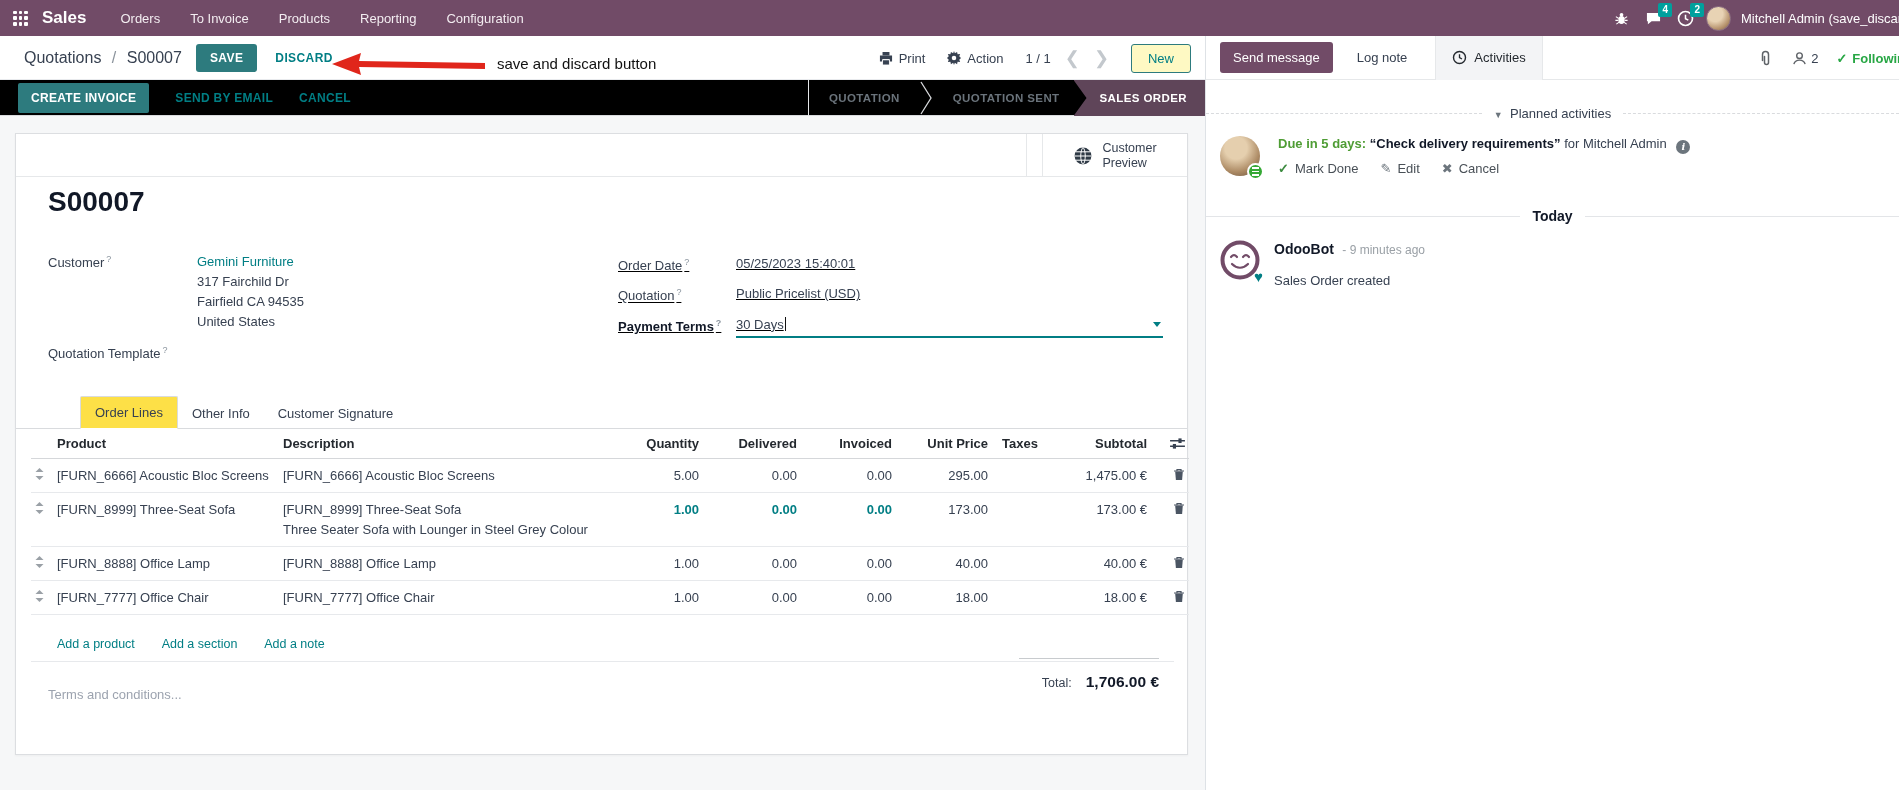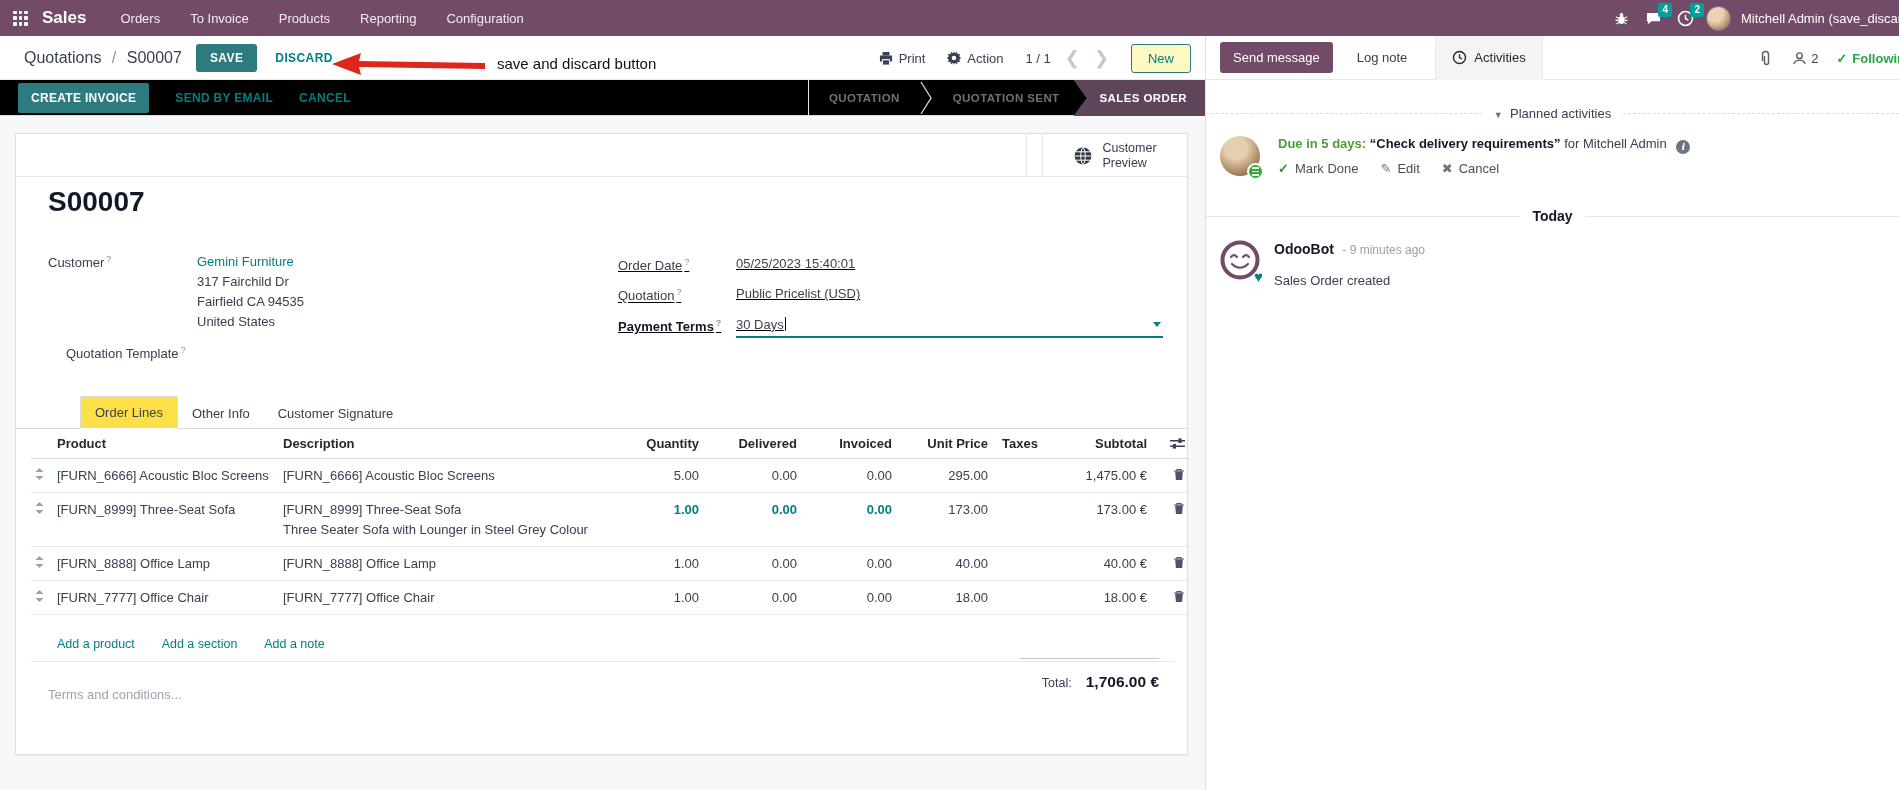--- a/index.html
+++ b/index.html
@@ -54,21 +54,21 @@
   .flabel { font-size:13px; color:#374151; }
   .flabel.bold { font-weight:700; color:#111827; }
   .fval { font-size:13px; color:#374151; }
   sup.q { font-size:9px; color:#8a949e; margin-left:2px; }
   .link-teal { color:#017e84; cursor:pointer; }
 
   #fl-left { position:absolute; left:32px; top:120px; width:540px; }
   #fl-left .row { display:flex; margin-bottom:4px; }
   #fl-left .lab { width:149px; flex:none; }
   #addr div { margin-top:5px; }
-  #tmpl-row { margin-top:16px;margin-left:18px; }
+  #tmpl-row { margin-top:16px; }
 
   #fl-right { position:absolute; left:602px; top:122px; width:545px;text-decoration:underline; }
   #fl-right .frow { display:flex; align-items:flex-start; margin-bottom:13px; }
   #fl-right .lab { width:118px; flex:none; padding-top:1px; }
   #payterms-val { position:relative; flex:1; border-bottom:2px solid #017e84; padding-bottom:4px; }
   .text-cursor { display:inline-block; width:1px; height:14px; background:#111; vertical-align:-2px; margin-left:1px; }
   .dd-caret { position:absolute; right:2px; top:5px; width:0; height:0; border-left:4px solid transparent; border-right:4px solid transparent; border-top:5px solid #017e84; }
 
   
   #tabs { position:absolute; left:0; top:262px; width:100%; height:33px; border-bottom:1px solid #d9dbde; display:flex; align-items:flex-end; padding-left:32px; }

